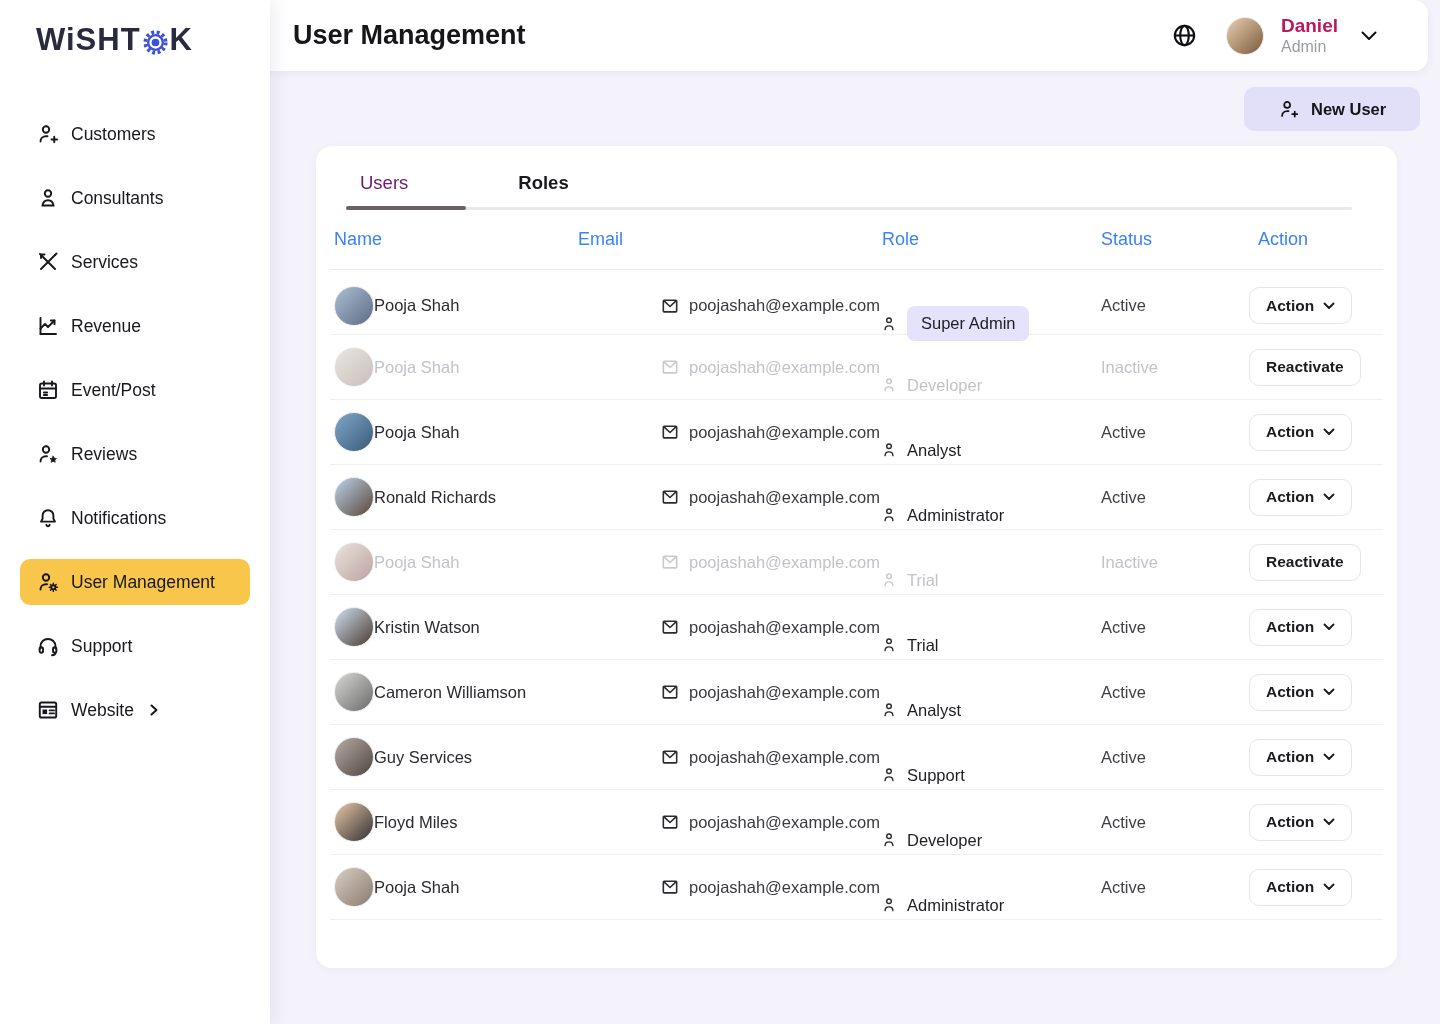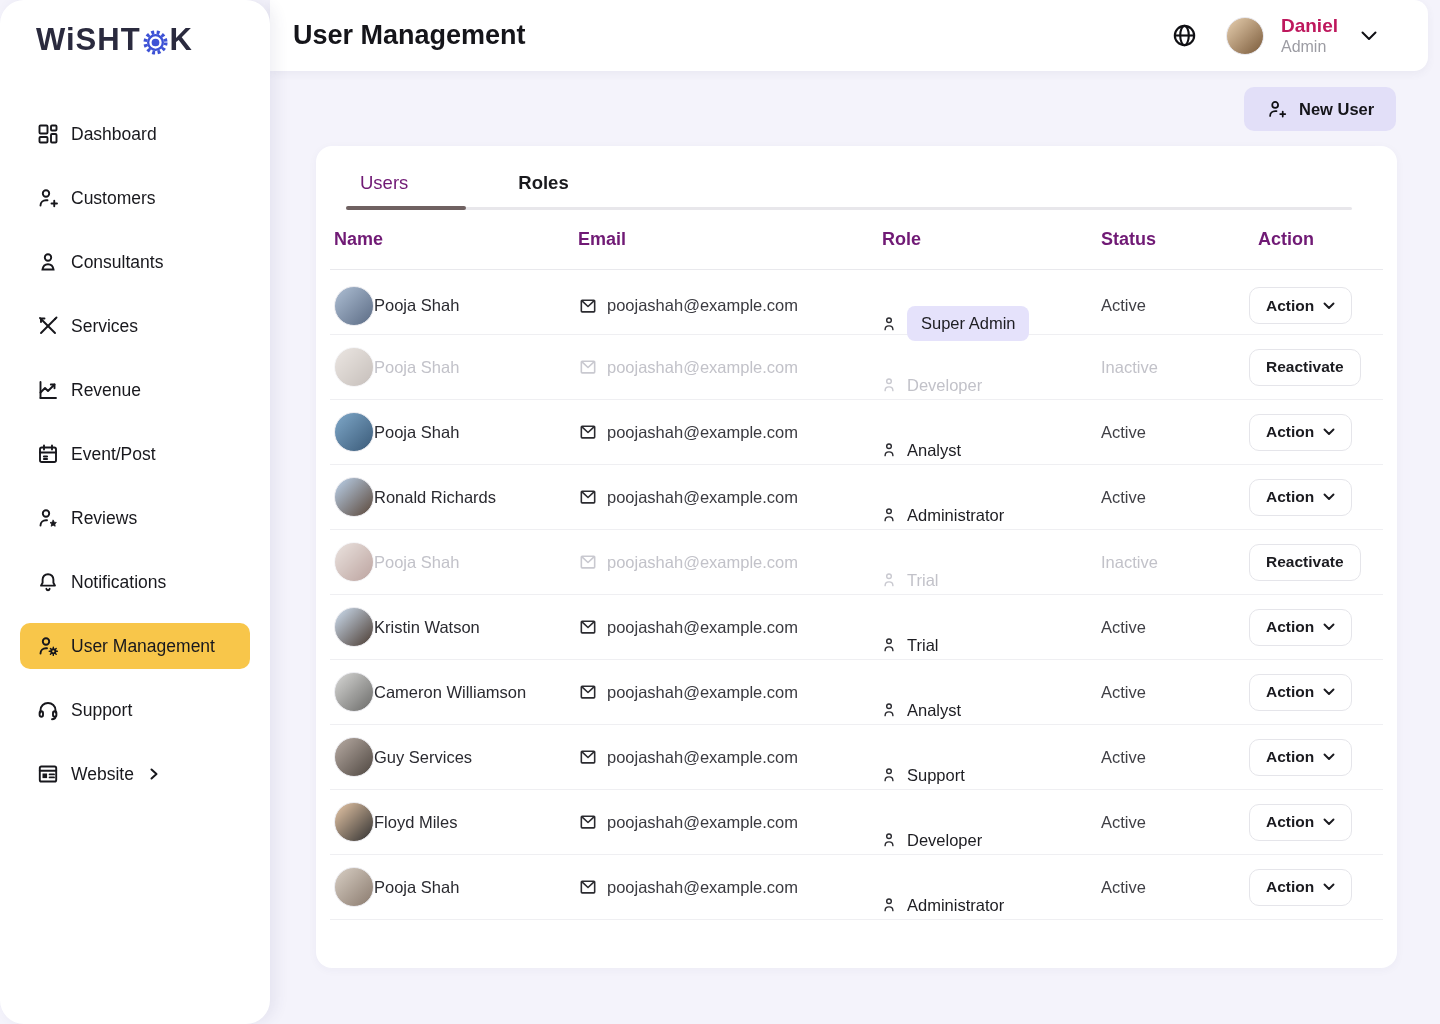--- a/index.html
+++ b/index.html
@@ -12,21 +12,20 @@
     overflow:hidden;
   }
   svg { display:block; }
 
   
   .sidebar {
     position:absolute; left:0; top:0; width:270px; height:1024px;
     background:#FFFFFF; z-index:10;
     box-shadow:6px 0 14px rgba(70,70,110,0.08);
     padding-top:22px;
-    border-radius:24px;
   }
   .logo { display:flex; align-items:center; padding-left:36px; height:36px; }
   .logo-text {
     font-size:31px; font-weight:800; letter-spacing:1px; color:#2A2A3E;
   }
   .logo-gear { margin:4px 1px 0 1px; }
   .nav { margin-top:53px; }
   .nav-item {
     display:flex; align-items:center; height:46px; margin:0 20px 18px 20px;
     padding-left:16px; border-radius:10px; cursor:pointer;
@@ -52,21 +51,21 @@
     border:1px solid #E8E8EE;
   }
   .hdr-user { margin-right:22px; }
   .hdr-name { font-size:19px; font-weight:700; color:#be185d; line-height:22px; }
   .hdr-role { font-size:16px; color:#9C9CA3; line-height:19px; }
 
   
   .new-user-btn {
     position:absolute; left:1244px; top:87px; height:44px;
     background:#E2DFF8; border:none; border-radius:10px;
-    display:flex; align-items:center; gap:11px; padding:0 22px;
+    display:flex; align-items:center; gap:11px; padding:0 34px;
     font-family:inherit; font-size:16.5px; font-weight:600; color:#15151A;
     cursor:pointer; z-index:4;
   }
 
   
   .card {
     position:absolute; left:316px; top:146px; width:1081px; height:822px;
     background:#FFFFFF; border-radius:16px;
     box-shadow:0 2px 10px rgba(60,60,110,0.04); z-index:4;
   }
@@ -82,33 +81,33 @@
     background:#6F6161; border-radius:4px;
   }
 
   .table { margin:0 14px; }
   .grid-cols {
     display:grid;
     grid-template-columns:248px 302px 221px 148px 134px;
     align-items:center;
   }
   .thead { height:60px; border-bottom:1px solid #E9E9ED; }
-  .th { font-size:18px; color:#701a75; font-weight:700; }
+  .th { font-size:18px; color:#3b82f6; font-weight:400; }
   .th-name { padding-left:4px; }
   .th-role { padding-left:2px; }
   .th-action { padding-left:9px; }
 
   .row { height:65px; border-bottom:1px solid #EFEFF2; }
   .cell-name { display:flex; align-items:center; padding-left:4px; }
   .avatar {
     width:40px; height:40px; border-radius:50%; flex:0 0 40px;
     border:1px solid #ECECF0;
   }
   .user-name { margin-left:0; font-size:16.5px; color:#2A2A30; }
-  .cell-email { display:flex; align-items:center; gap:9px; }
+  .cell-email { display:flex; align-items:center; gap:9px;justify-content:flex-end; }
   .email-text { font-size:16.5px; color:#3A3A40; }
   .cell-role { display:flex; align-items:center; gap:9px;margin-top:36px; }
   .role-text { font-size:16.5px; font-weight:500; color:#1D1D22; }
   .role-text.badge { background:#E5E2FB; padding:8px 14px; border-radius:8px; }
   .status-text { font-size:16.5px; color:#3F3F45; }
   .action-btn {
     display:inline-flex; align-items:center; gap:9px; height:37px;
     padding:0 16px; background:#FFFFFF; border:1px solid #E5E5EA;
     border-radius:10px; font-family:inherit; font-size:15.5px; font-weight:600;
     color:#1B1B20; cursor:pointer;
@@ -135,31 +134,20 @@
       <svg width="27" height="27" viewBox="0 0 28 28">
         <circle cx="14" cy="14" r="10.5" fill="none" stroke="#3D52D5" stroke-width="4" stroke-dasharray="3 2.6"></circle>
         <circle cx="14" cy="14" r="7.6" fill="none" stroke="#3D52D5" stroke-width="2.4"></circle>
         <circle cx="14" cy="14" r="4" fill="#3D52D5"></circle>
       </svg>
     </span>
     <span class="logo-text">K</span>
   </div>
 
   <nav class="nav">
-    <div class="nav-item">
-      <span class="nav-icon">
-        <svg width="24" height="24" viewBox="0 0 24 24" fill="none" stroke="#17171C" stroke-width="1.9">
-          <rect x="3.5" y="3.5" width="8" height="8" rx="1"></rect>
-          <rect x="15" y="3.5" width="5.5" height="5" rx="1"></rect>
-          <rect x="3.5" y="15" width="8" height="5.5" rx="1"></rect>
-          <rect x="15" y="12" width="5.5" height="8.5" rx="1"></rect>
-        </svg>
-      </span>
-      <span class="nav-label">Dashboard</span>
-    </div>
 
     <div class="nav-item">
       <span class="nav-icon">
         <svg width="24" height="24" viewBox="0 0 24 24" fill="none" stroke="#17171C" stroke-width="1.9" stroke-linecap="round">
           <circle cx="10" cy="7.5" r="3.2"></circle>
           <path d="M4.5 19.5c0-3.2 2.5-5.2 5.5-5.2h1.5"></path>
           <path d="M15.5 17.5h5.5M18.25 14.75v5.5"></path>
         </svg>
       </span>
       <span class="nav-label">Customers</span>

